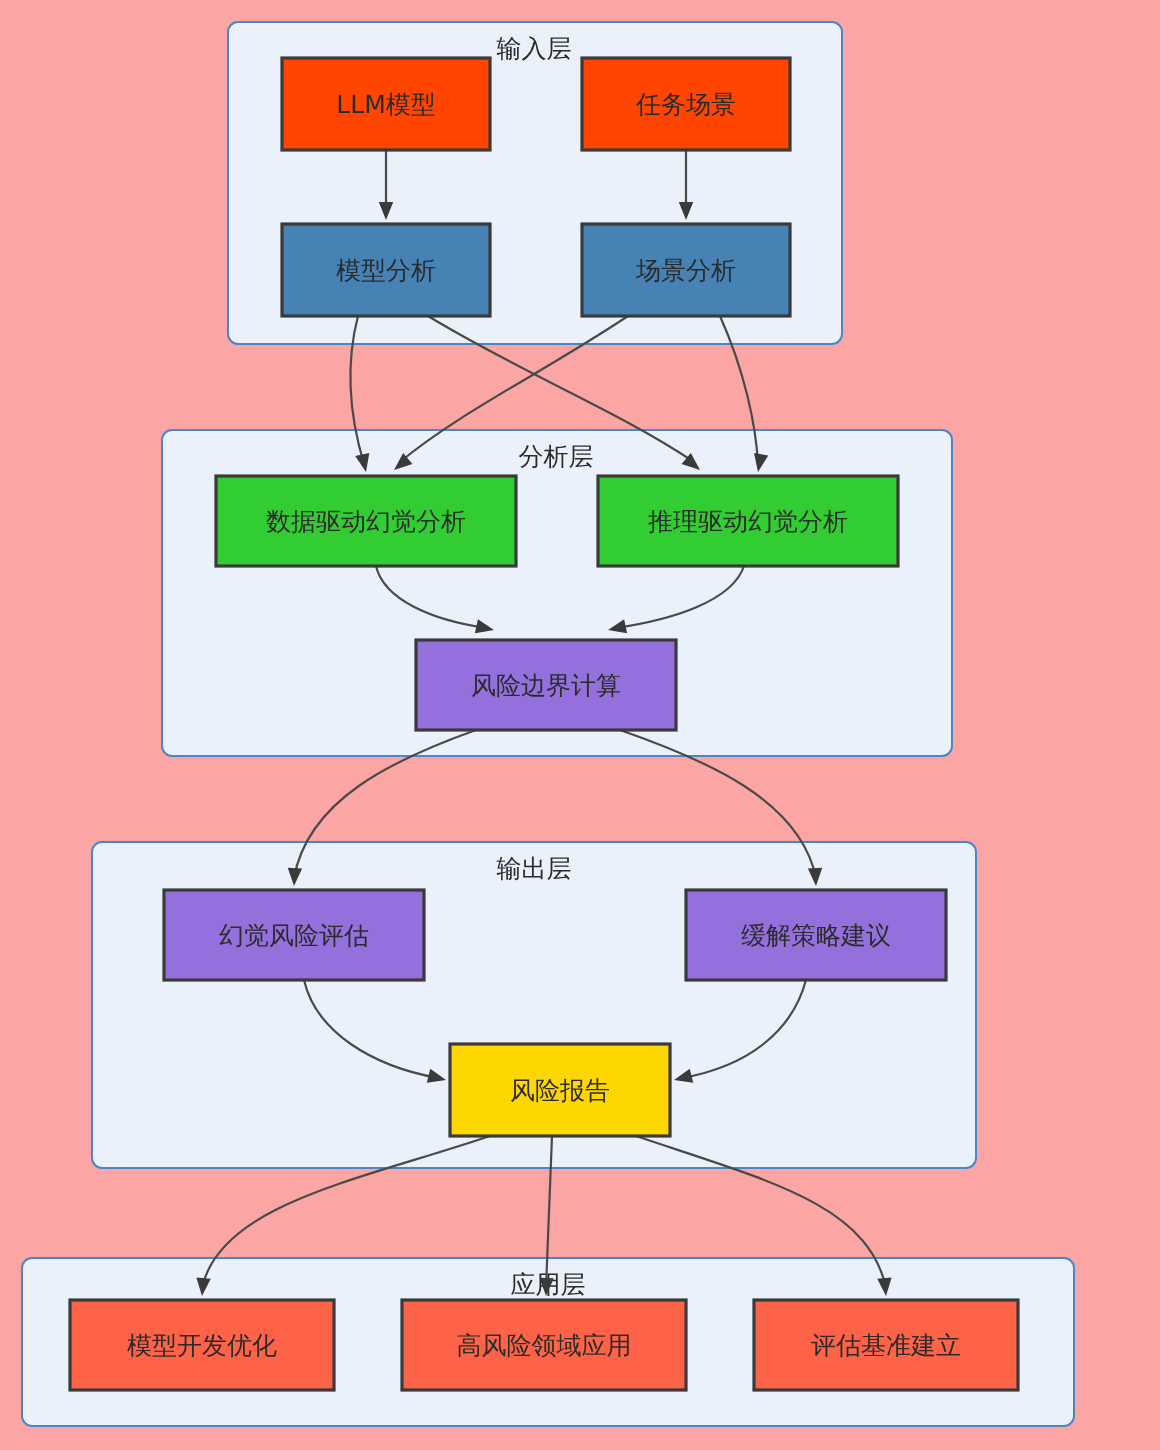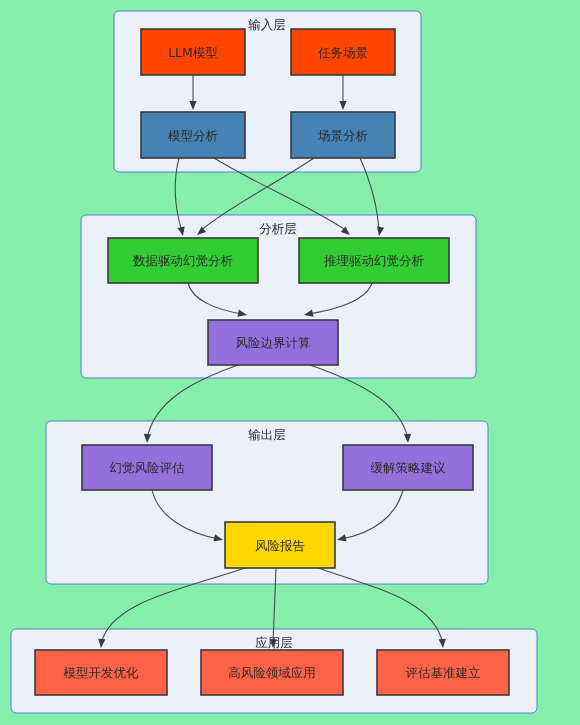--- a/index.html
+++ b/index.html
@@ -4,21 +4,21 @@
 <style>
   html, body {
     margin: 0;
     padding: 0;
     background: #ffffff;
   }
   #canvas {
     position: relative;
     width: 580px;
     height: 725px;
-    background: #86efac;
+    background: #fca5a5;
     font-family: "DejaVu Sans", "Liberation Sans", sans-serif;
     overflow: hidden;
   }
   svg.diagram {
     position: absolute;
     left: 0;
     top: 0;
     width: 580px;
     height: 725px;
   }

